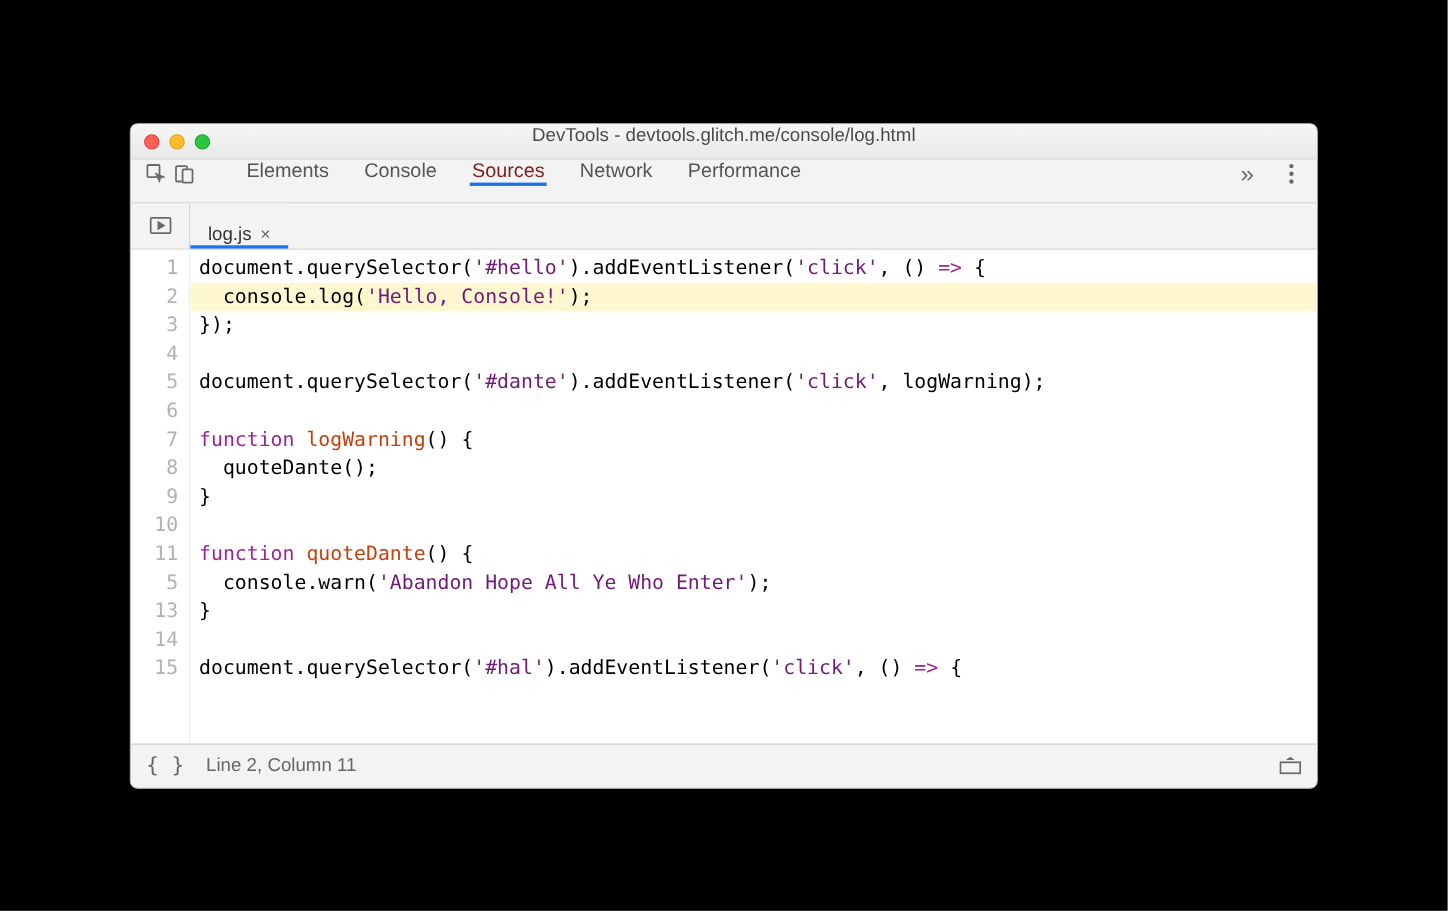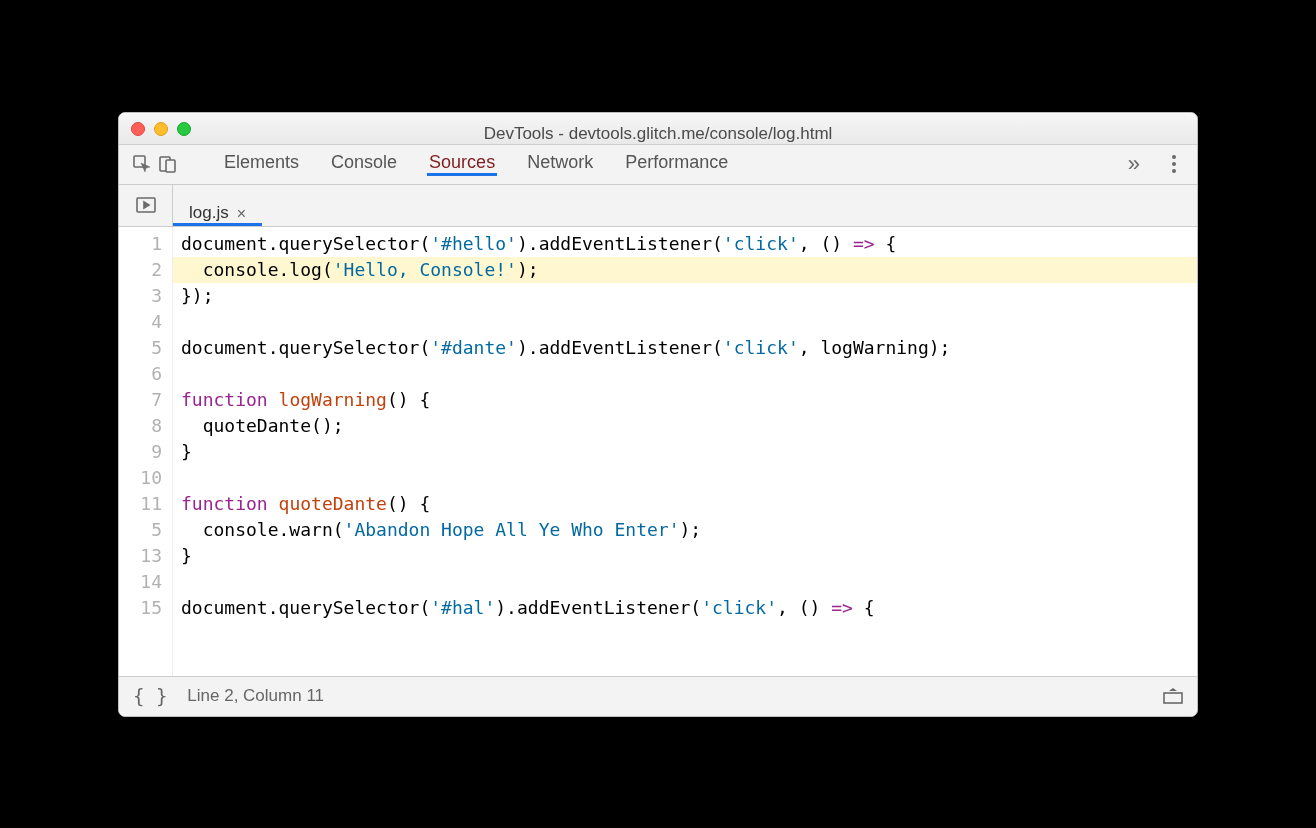--- a/index.html
+++ b/index.html
@@ -25,21 +25,21 @@
     flex-direction: column;
     border: 1px solid #bdbdbd;
   }
 
   
   .titlebar {
     height: 32px;
     background: linear-gradient(#f6f6f6, #e9e9e9);
     border-bottom: 1px solid #cfcfcf;
     display: flex;
-    align-items: flex-end;
+    align-items: flex-start;
     position: relative;
   }
   .traffic-lights {
     position: absolute;
     left: 12px;
     top: 0;
     height: 32px;
     display: flex;
     align-items: center;
     gap: 9px;
@@ -54,21 +54,21 @@
     font-size: 17px;
     color: #4b4b4b;
   }
 
   
   .tabstrip {
     height: 40px;
     background: #f3f3f3;
     border-bottom: 1px solid #ccc;
     display: flex;
-    align-items: center;
+    align-items: flex-start;
   }
   .ts-left, .ts-right {
     display: flex;
     align-items: center;
     padding: 0 10px;
   }
   .ts-sep {
     width: 1px;
     background: #d4d4d4;
     margin: 7px 6px;
@@ -141,21 +141,21 @@
   .gutter .ln { height: 26px; }
   .code {
     flex: 1;
     padding: 4px 8px;
     white-space: pre;
     overflow: hidden;
   }
   .code .cl { height: 26px; display:block; }
   .code .cl.hl { background: #fff7d0; margin-left:-8px; padding-left:8px; margin-right:-8px; padding-right:20px; }
 
-  .tk-str { color: #0369a1; }
+  .tk-str { color: #701a75; }
   .tk-kw  { color: #9b2393; }
   .tk-def { color: #c2410c; }
 
   
   .status {
     height: 40px;
     background: #f3f3f3;
     border-top: 1px solid #ccc;
     display: flex;
     align-items: center;

